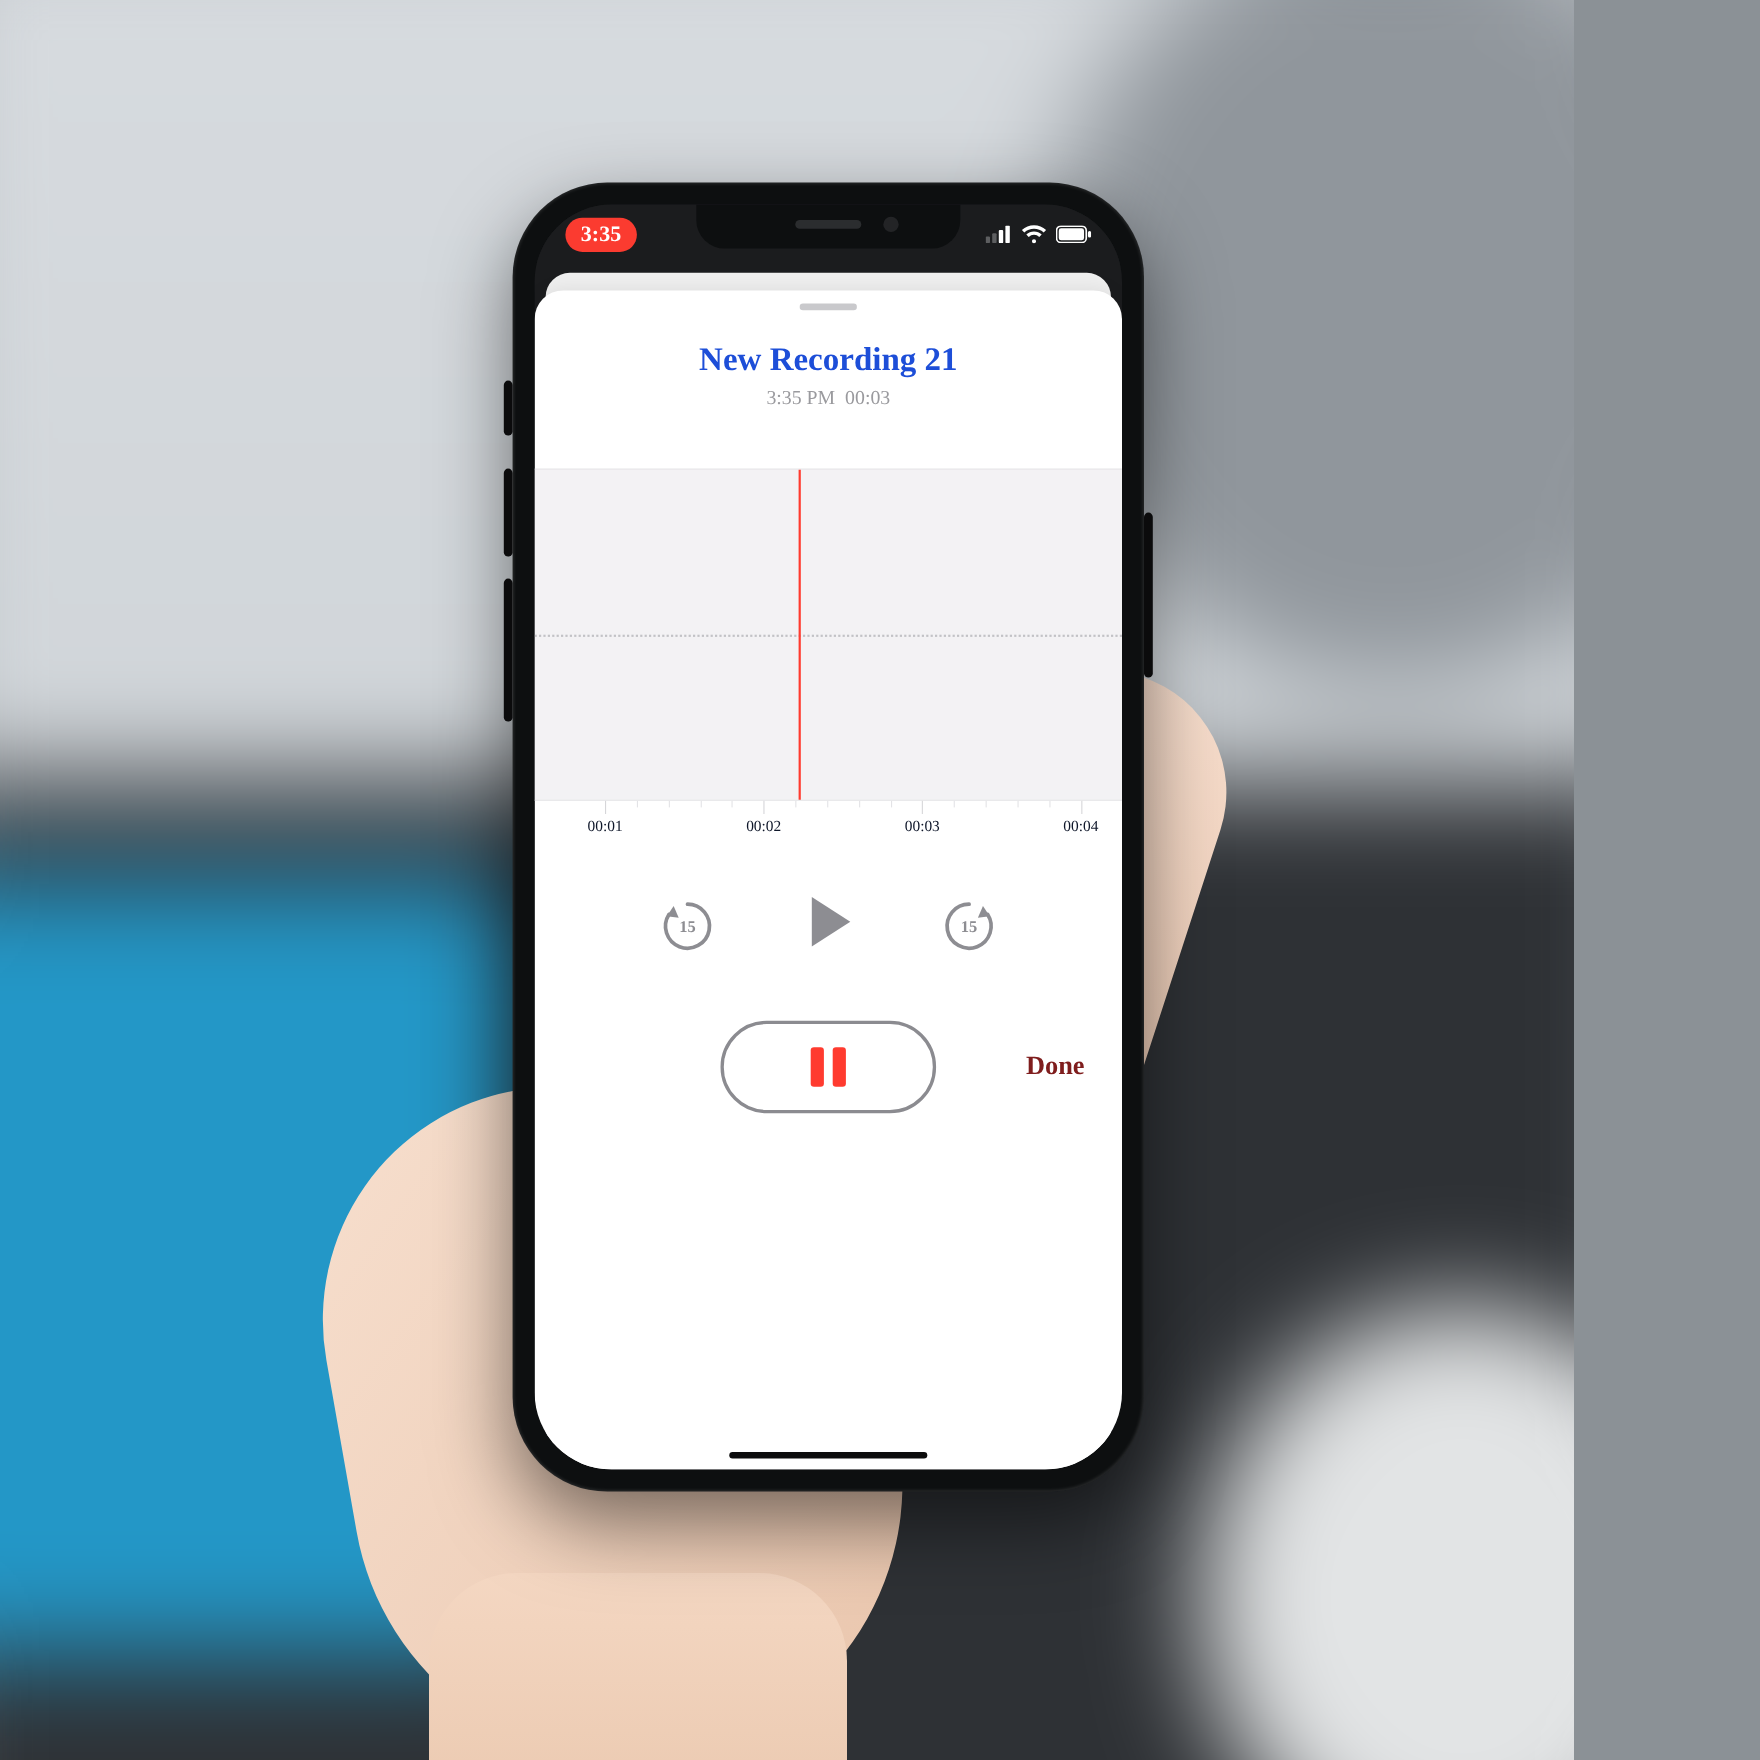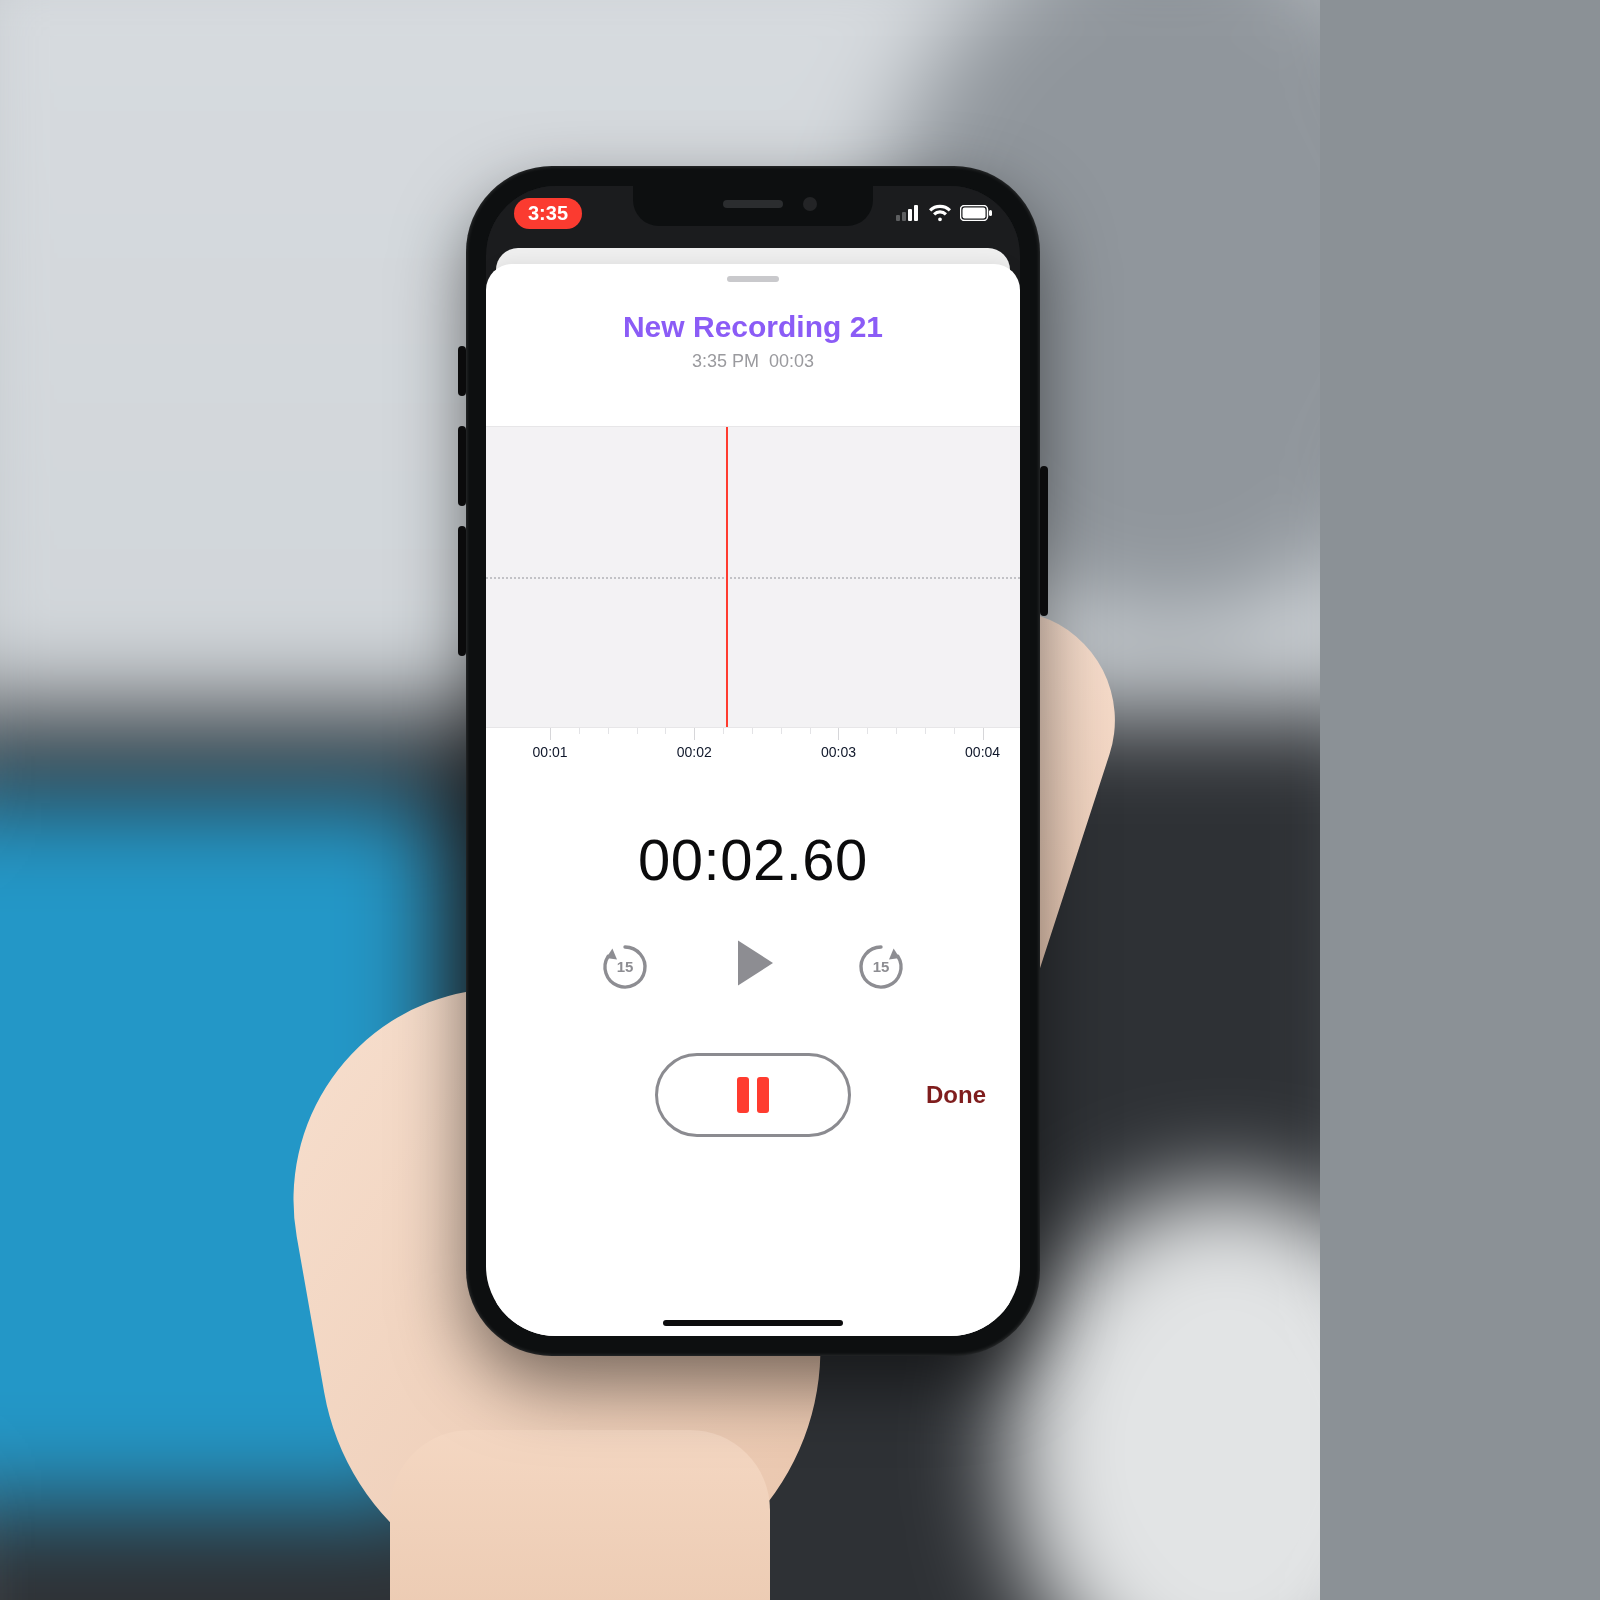--- a/index.html
+++ b/index.html
@@ -1,16 +1,16 @@
 <!DOCTYPE html>
 <html><head>
 <meta charset="utf-8">
 <style>
   html,body{margin:0;padding:0;width:1600px;height:1600px;font-family:-apple-system,"SF Pro Text","Helvetica Neue",Arial,sans-serif;background:#8b9196;}
-  .scene{position:relative;width:1320px;height:1600px;overflow:hidden;}
+  .scene{position:relative;width:1431px;height:1600px;overflow:hidden;font-family:Liberation Serif, serif;}
   
   .bg{position:absolute;inset:0;filter:blur(44px);transform:scale(1.1);}
   .bg div{position:absolute;}
   .bg .wall{left:0;top:0;width:100%;height:58%;background:linear-gradient(180deg,#d7dbdf 0%,#cfd4d8 100%);}
   .bg .dark{left:0;top:45%;width:100%;height:60%;background:#2e3135;}
   .bg .cyan{left:-5%;top:50%;width:40%;height:40%;background:#2397c7;border-radius:40px;}
   .bg .white{left:74%;top:72%;width:30%;height:30%;background:#e2e4e5;border-radius:50%;}
   .bg .shade{left:65%;top:0;width:40%;height:40%;background:#90969c;border-radius:50%;}
   
   .hand{position:absolute;left:270px;top:780px;width:640px;height:820px;pointer-events:none;}
@@ -30,21 +30,21 @@
   .notch .cam{position:absolute;left:170px;top:11px;width:14px;height:14px;background:#232426;border-radius:50%;}
   
   .status{position:absolute;top:0;left:0;right:0;height:54px;display:flex;align-items:center;justify-content:space-between;padding:0 28px;z-index:20;color:#fff;background:#1b1c1e;}
   .timepill{background:#fb3b30;color:#fff;font-weight:600;font-size:20px;padding:4px 14px;border-radius:20px;}
   .ricons{display:flex;align-items:center;gap:8px;}
   
   .backsheet{position:absolute;left:10px;right:10px;top:62px;bottom:0;background:#efefef;border-radius:22px 22px 0 0;}
   .sheet{position:absolute;left:0;right:0;top:78px;bottom:0;background:#ffffff;border-radius:26px 26px 0 0;box-shadow:0 -2px 16px rgba(0,0,0,.07);display:flex;flex-direction:column;}
   .grabber{width:52px;height:6px;background:#c9c9cc;border-radius:4px;margin:12px auto 0 auto;}
   .titleblock{text-align:center;margin-top:28px;}
-  .title{font-size:30px;font-weight:700;color:#8b5cf6;line-height:1.15;}
+  .title{font-size:30px;font-weight:700;color:#1d4ed8;line-height:1.15;}
   .subtitle{margin-top:6px;font-size:18px;color:#9a9a9e;font-weight:500;}
   
   .wavewrap{margin-top:54px;position:relative;}
   .wave{height:300px;background:#f3f2f4;border-top:1px solid #e7e6e8;border-bottom:1px solid #e7e6e8;position:relative;overflow:hidden;}
   .wave .dotline{position:absolute;left:0;right:0;top:50%;border-top:2px dotted #c2c2c6;}
   .playhead{position:absolute;left:45%;top:-10px;bottom:-10px;width:2px;background:#ff3b2f;}
   .playhead:before,.playhead:after{content:"";position:absolute;left:50%;transform:translateX(-50%);width:12px;height:12px;background:#ff3b2f;border-radius:50%;}
   .playhead:before{top:-6px;} .playhead:after{bottom:-6px;}
   .ruler{height:40px;position:relative;font-size:14px;color:#0f172a;}
   .ruler .major{position:absolute;top:0;height:12px;border-left:1px solid #d6d6d9;}
@@ -148,21 +148,20 @@
               <div class="lab" style="left: 66%;">00:03</div>
               <div class="minor" style="left: 71.4%;"></div>
               <div class="minor" style="left: 76.8%;"></div>
               <div class="minor" style="left: 82.2%;"></div>
               <div class="minor" style="left: 87.6%;"></div>
               <div class="major" style="left: 93%;"></div>
               <div class="lab" style="left: 93%;">00:04</div>
             </div>
         </div>
 
-        <div class="bigtime">00:02.60</div>
 
         <div class="transport">
           <div class="skipbtn">
             <svg width="52" height="52" viewBox="0 0 52 52">
                 <path d="M26 6a20 20 0 1 1-16.9 9.3" fill="none" stroke="#8d8d92" stroke-width="3.4" stroke-linecap="round"></path>
                 <path d="M13.4 7.6 L7.2 16.9 L18 18.4 Z" fill="#8d8d92"></path>
                 <text x="26" y="31" text-anchor="middle" font-size="15" font-weight="700" fill="#8d8d92">15</text>
               </svg>
           </div>
           <div class="playbtn">

